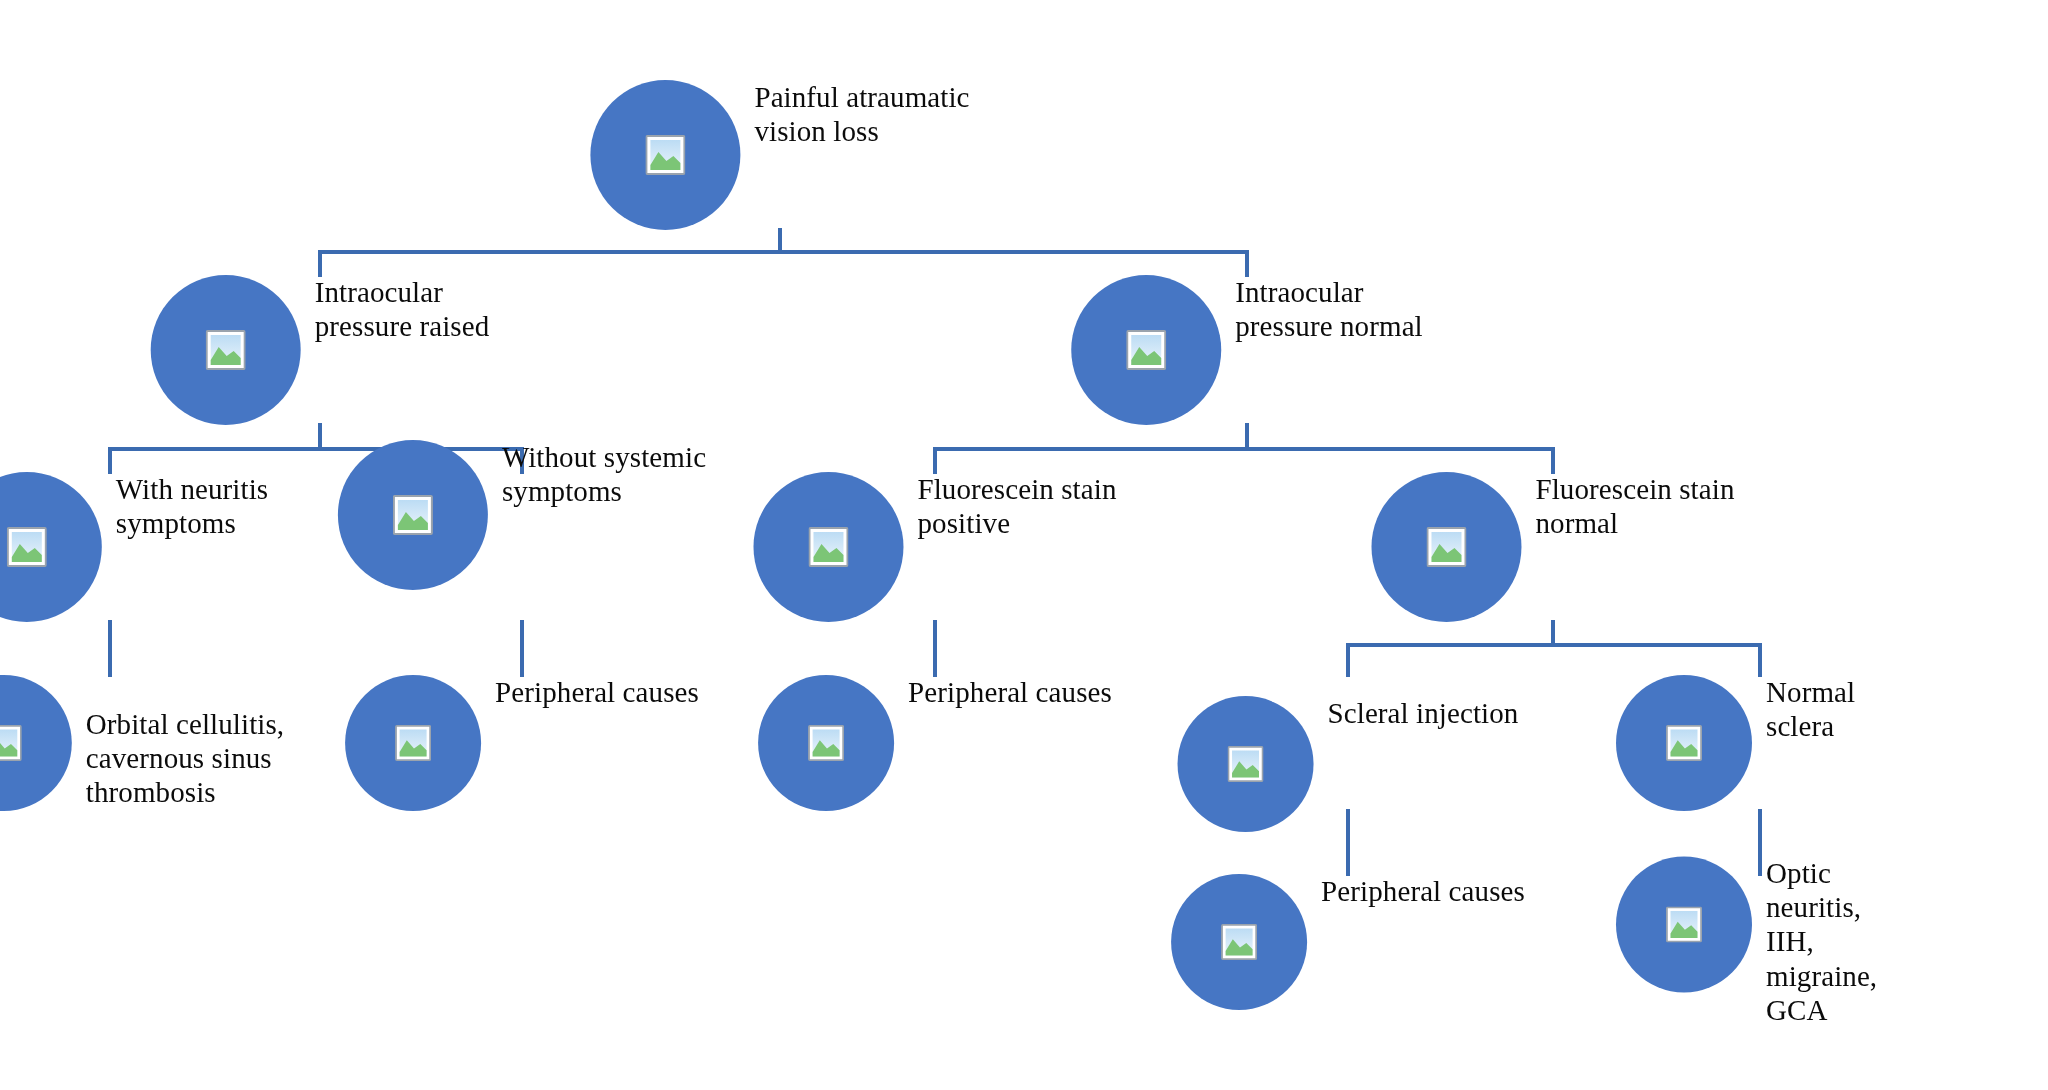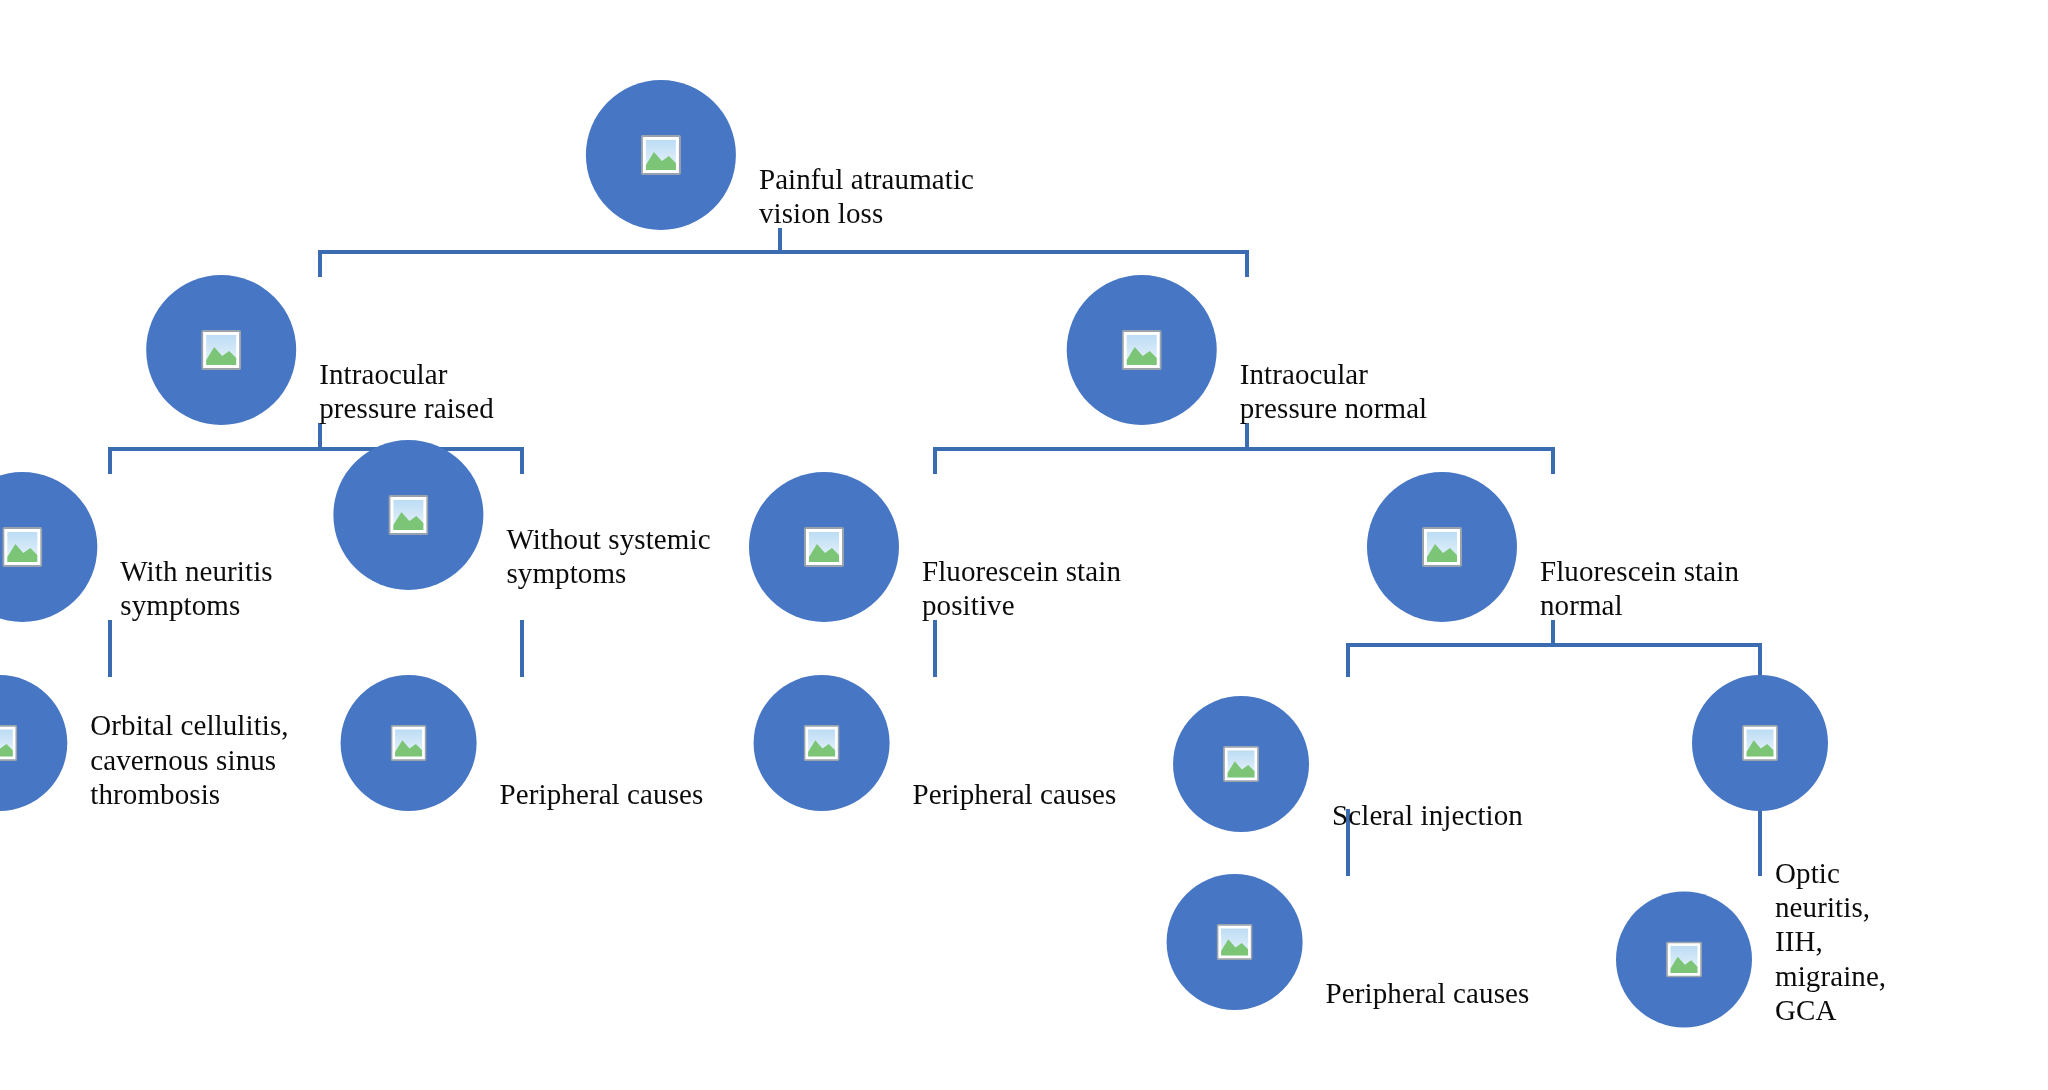--- a/index.html
+++ b/index.html
@@ -23,22 +23,21 @@
     left: 0;
     top: 0;
     width: 2048px;
     height: 1090px;
     pointer-events: none;
   }
   .node {
     position: absolute;
     transform: translate(-50%, -50%);
     display: flex;
-    align-items: flex-end;
-    gap: 9px;
+    align-items: flex-start;
   }
   .node-circle {
     border-radius: 50%;
     background: #4676C4;
     display: flex;
     align-items: center;
     justify-content: center;
     flex: 0 0 auto;
   }
   .node-icon {
@@ -278,20 +277,21 @@
               <linearGradient id="sky11" x1="0" y1="0" x2="0" y2="1">
                 <stop offset="0%" stop-color="#bcdcf4"></stop>
                 <stop offset="100%" stop-color="#eaf4fb"></stop>
               </linearGradient>
             </defs>
             <rect x="1" y="1" width="38" height="38" rx="1" fill="#ffffff" stroke="#9aa3ad" stroke-width="2"></rect>
             <rect x="5" y="5" width="30" height="30" fill="url(#sky11)"></rect>
             <path d="M5 30 L13 17 L21 26 L28 21 L35 28 L35 35 L5 35 Z" fill="#7cc576"></path>
           </svg>
         </div>
+        <div class="node-label" style="color: rgb(11, 11, 11);">Normal sclera</div>
       </div>
       <div class="node" style="left: 1348px; top: 942px;">
         <div class="node-circle" style="width: 136px; height: 136px; background: rgb(70, 118, 196);">
           <svg class="node-icon" width="36" height="36" viewBox="0 0 40 40">
             <defs>
               <linearGradient id="sky12" x1="0" y1="0" x2="0" y2="1">
                 <stop offset="0%" stop-color="#bcdcf4"></stop>
                 <stop offset="100%" stop-color="#eaf4fb"></stop>
               </linearGradient>
             </defs>

